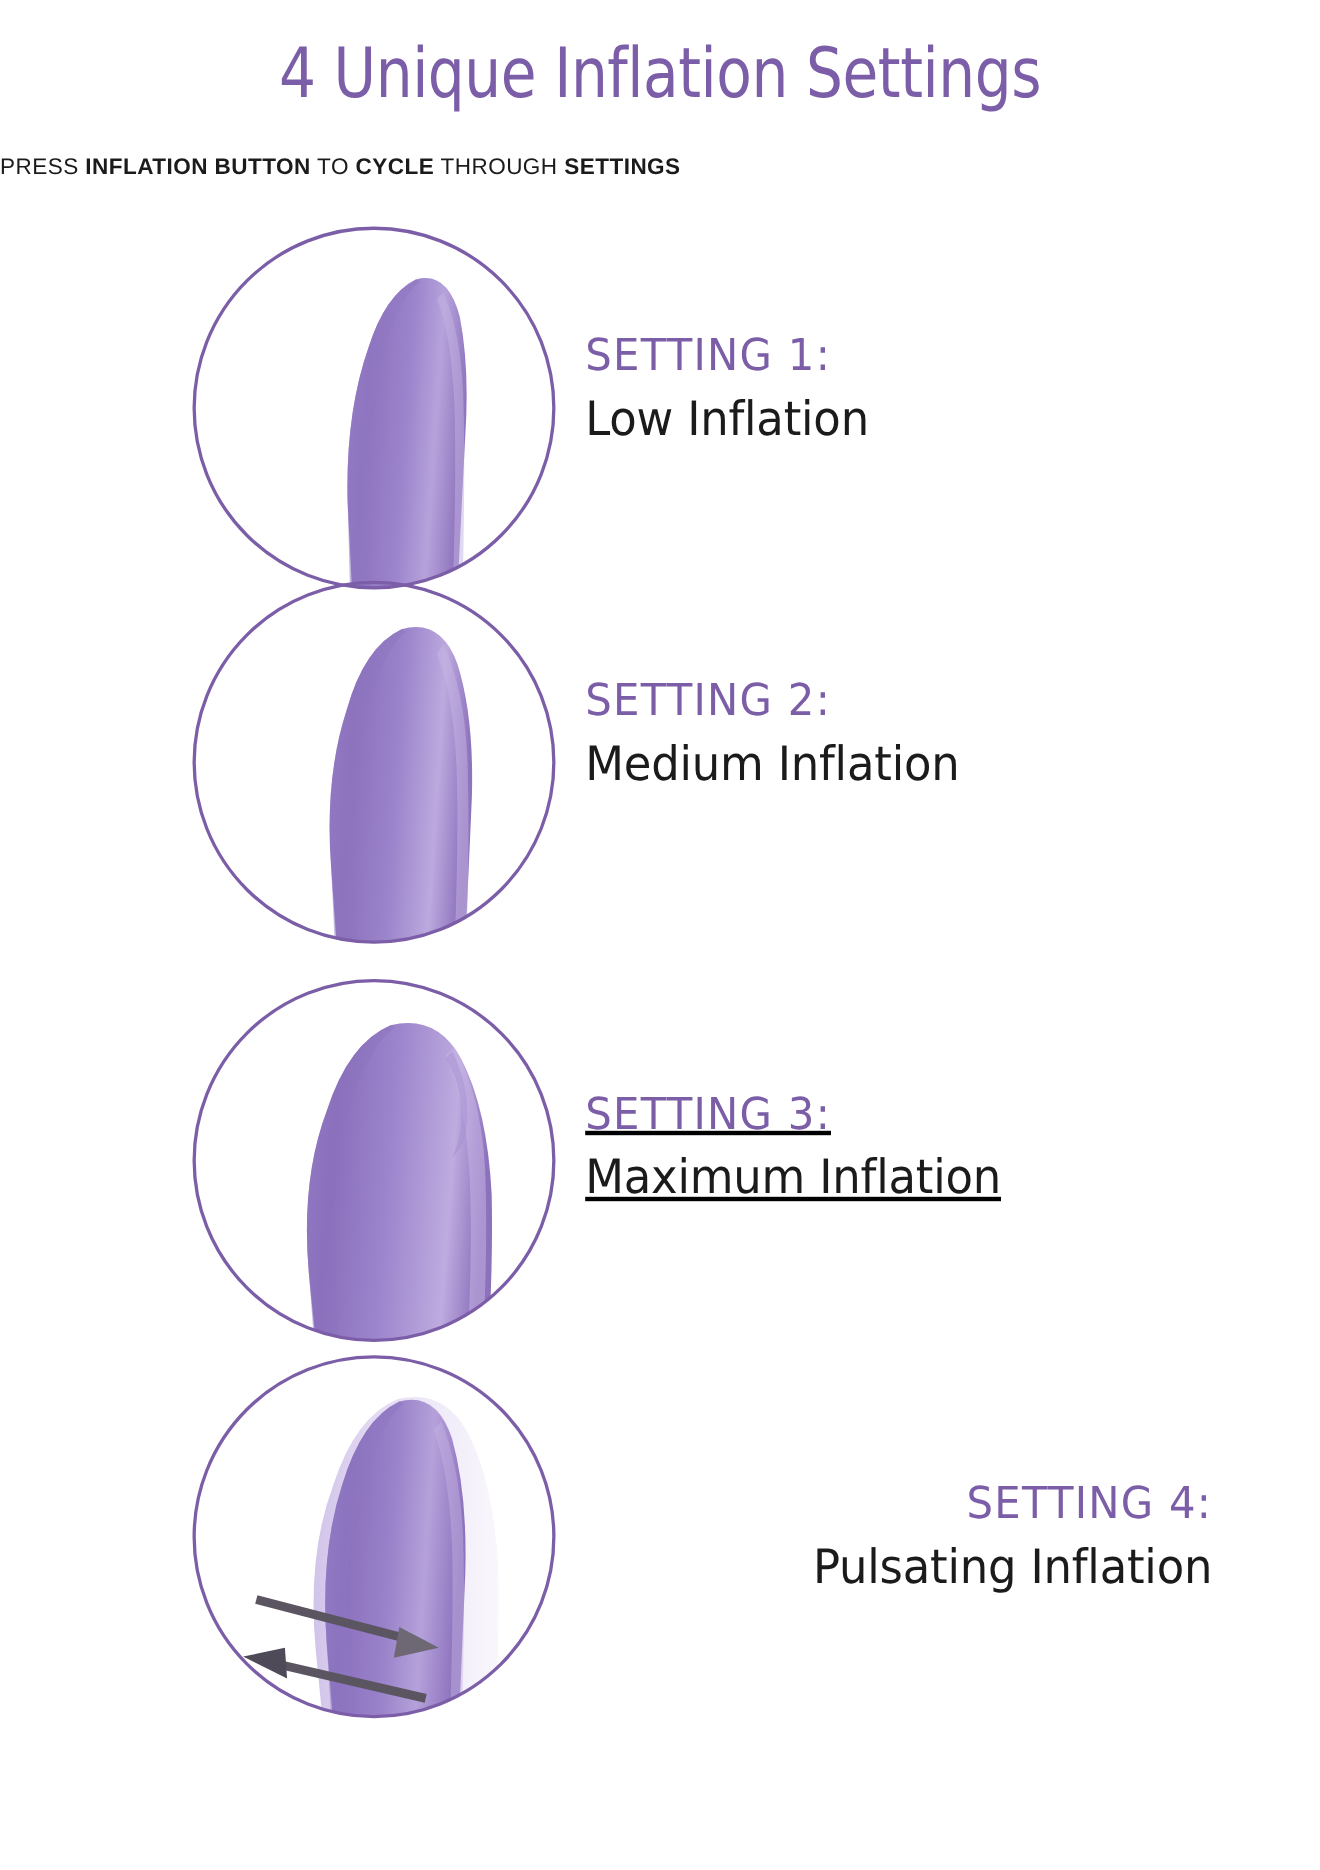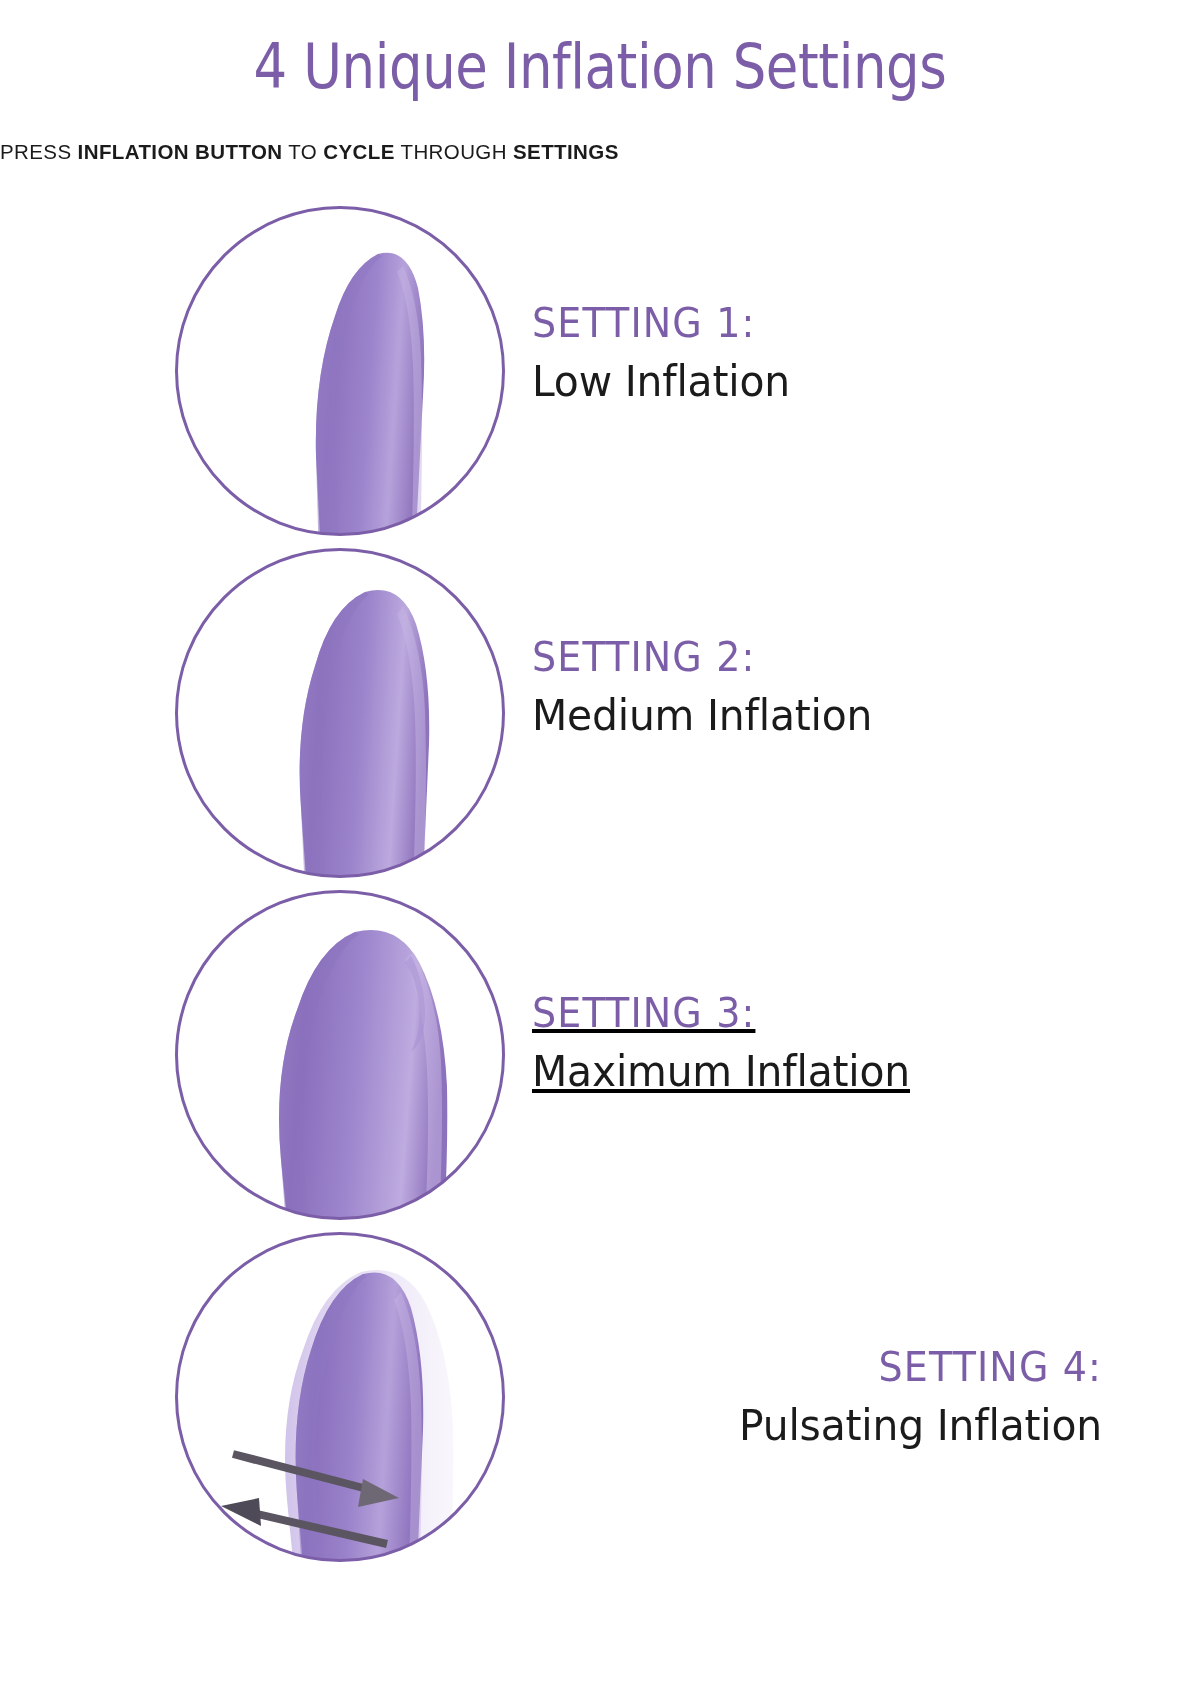--- a/index.html
+++ b/index.html
@@ -25,21 +25,21 @@
     font-family:"Liberation Sans", sans-serif;
     font-size:20.5px; letter-spacing:0.4px;
     color:#1b1b1b;
     white-space:nowrap;
   }
   .subtitle .b { font-weight:bold; }
 
   
   .row { position:absolute; left:0; width:1200px; height:340px; }
   .row-1 { top:206px; }
-  .row-2 { top:548px; }
+  .row-2 { top:528px; }
   .row-3 { top:890px; }
   .row-4 { top:1232px; }
 
   
   .fig {
     position:absolute; left:175px; top:0;
     width:330px; height:330px;
   }
   .ring {
     position:absolute; left:0; top:0; width:330px; height:330px;

